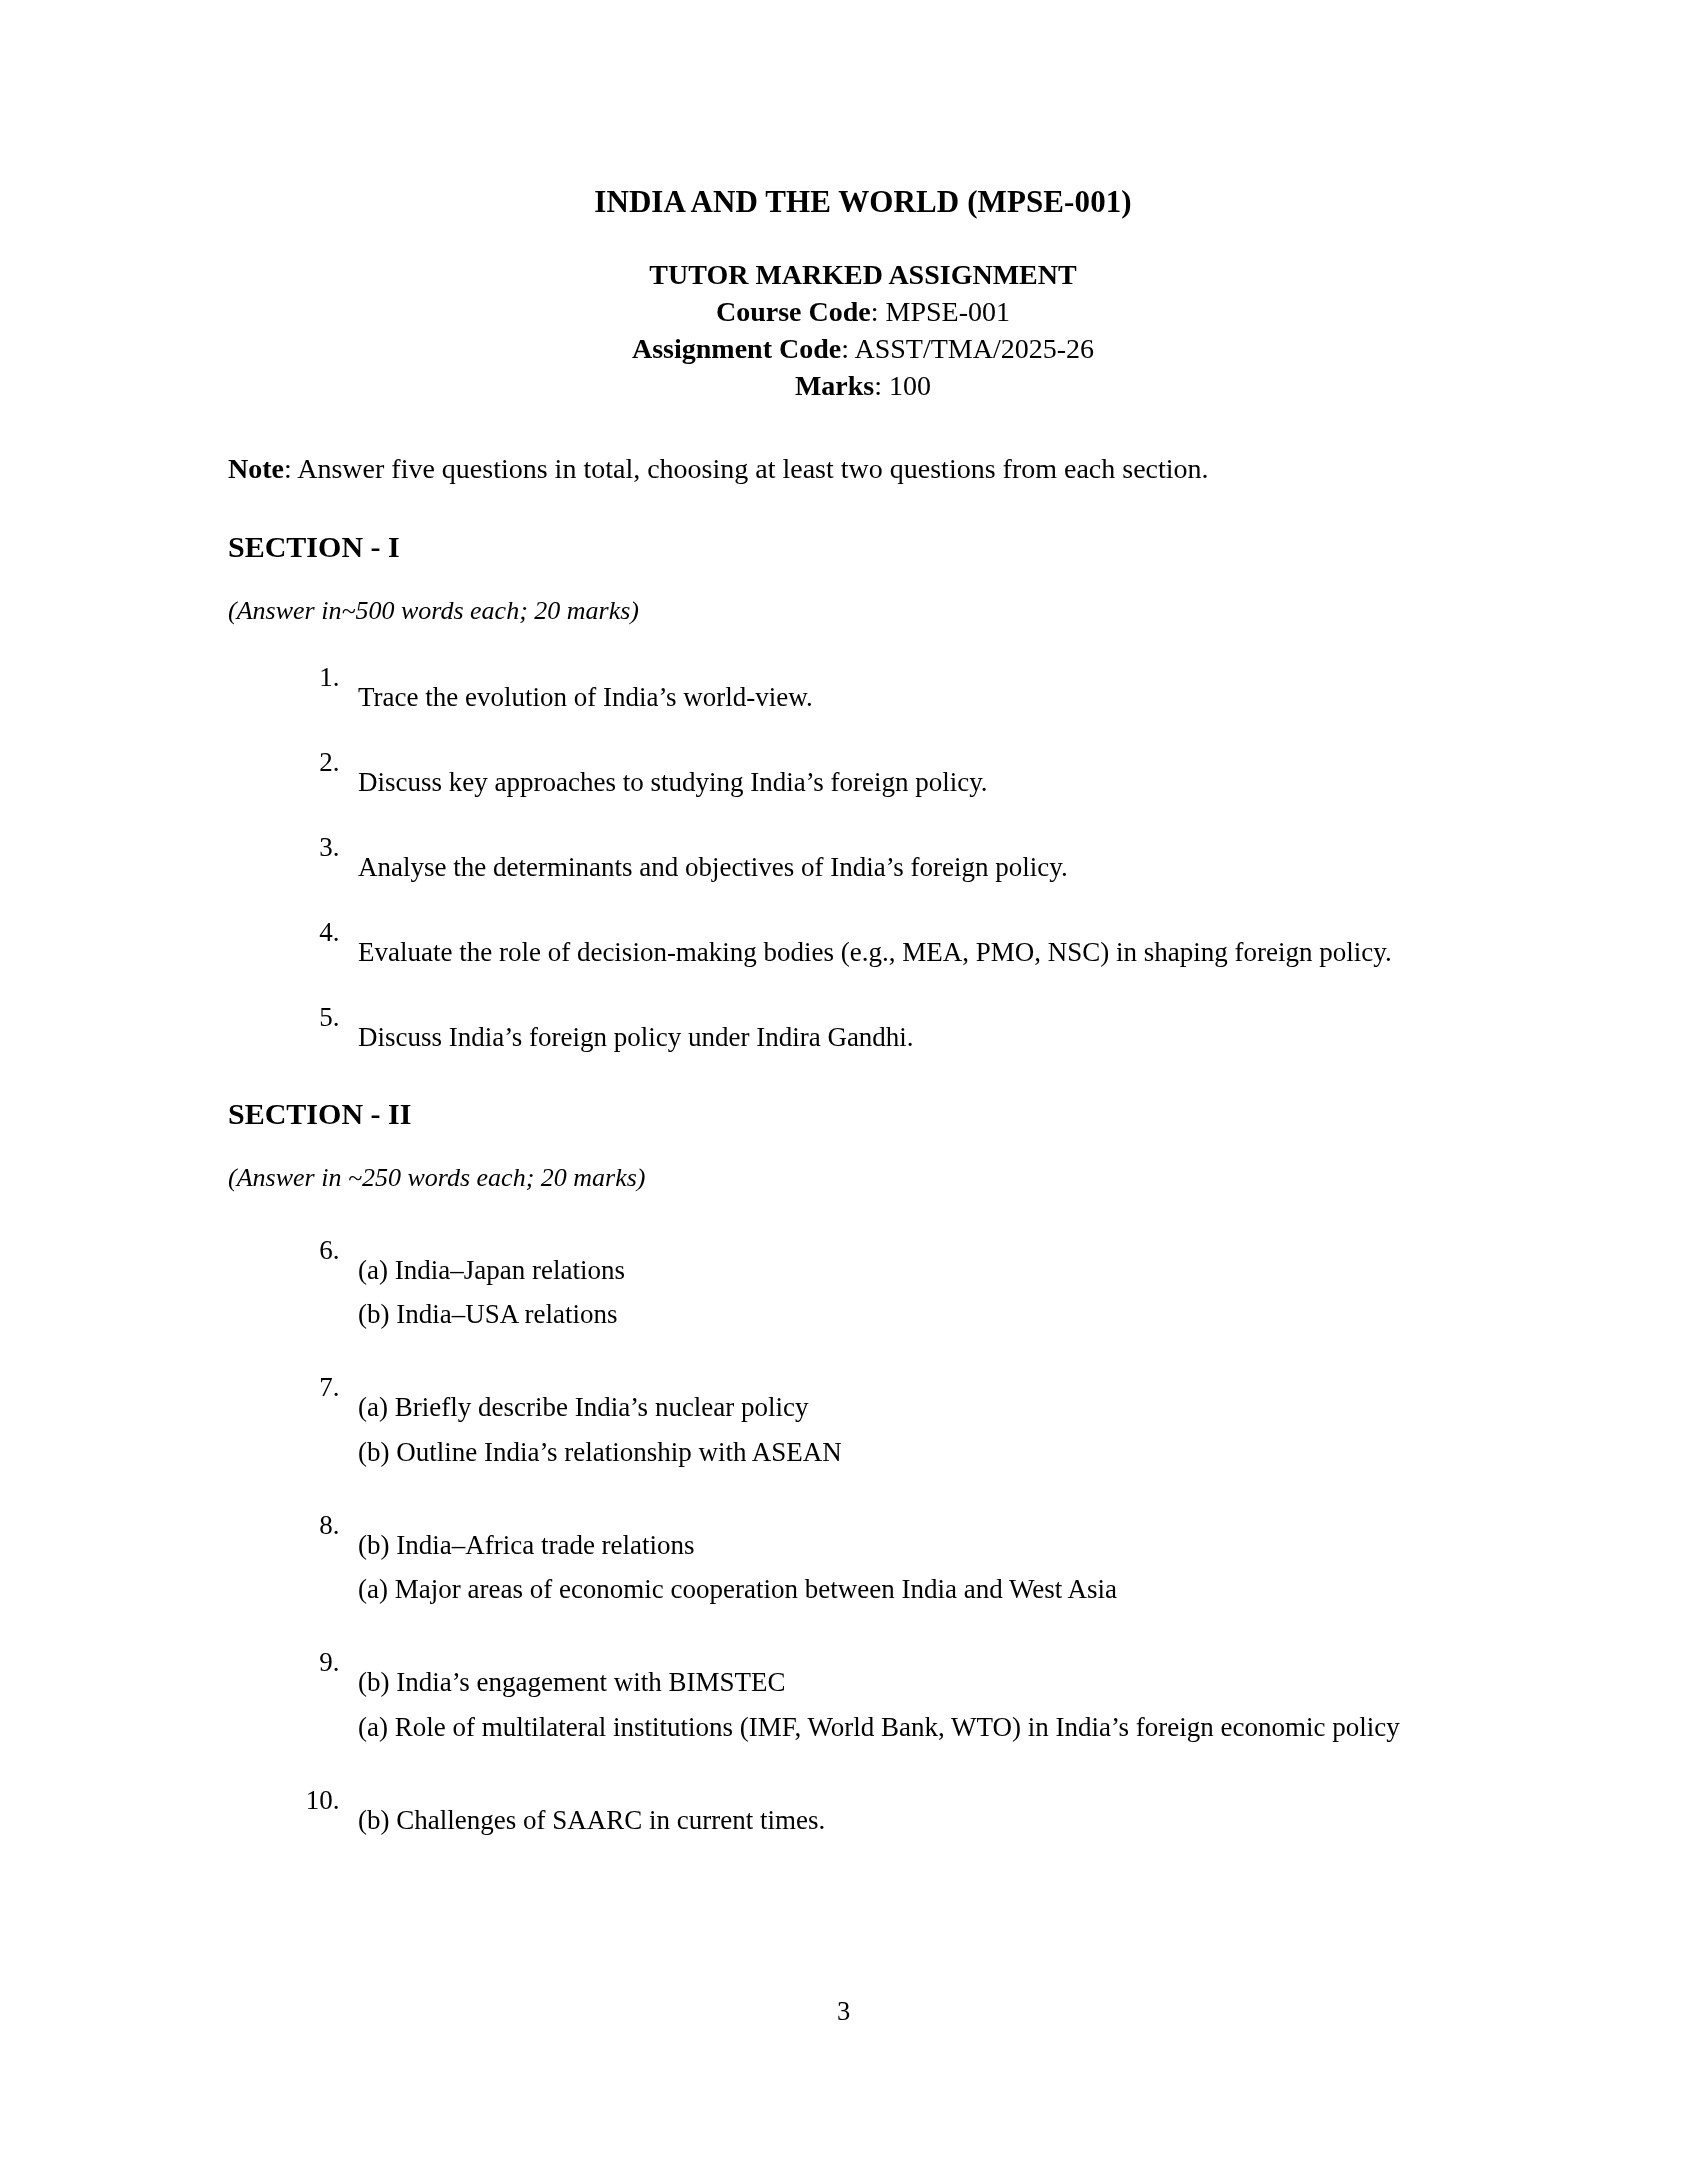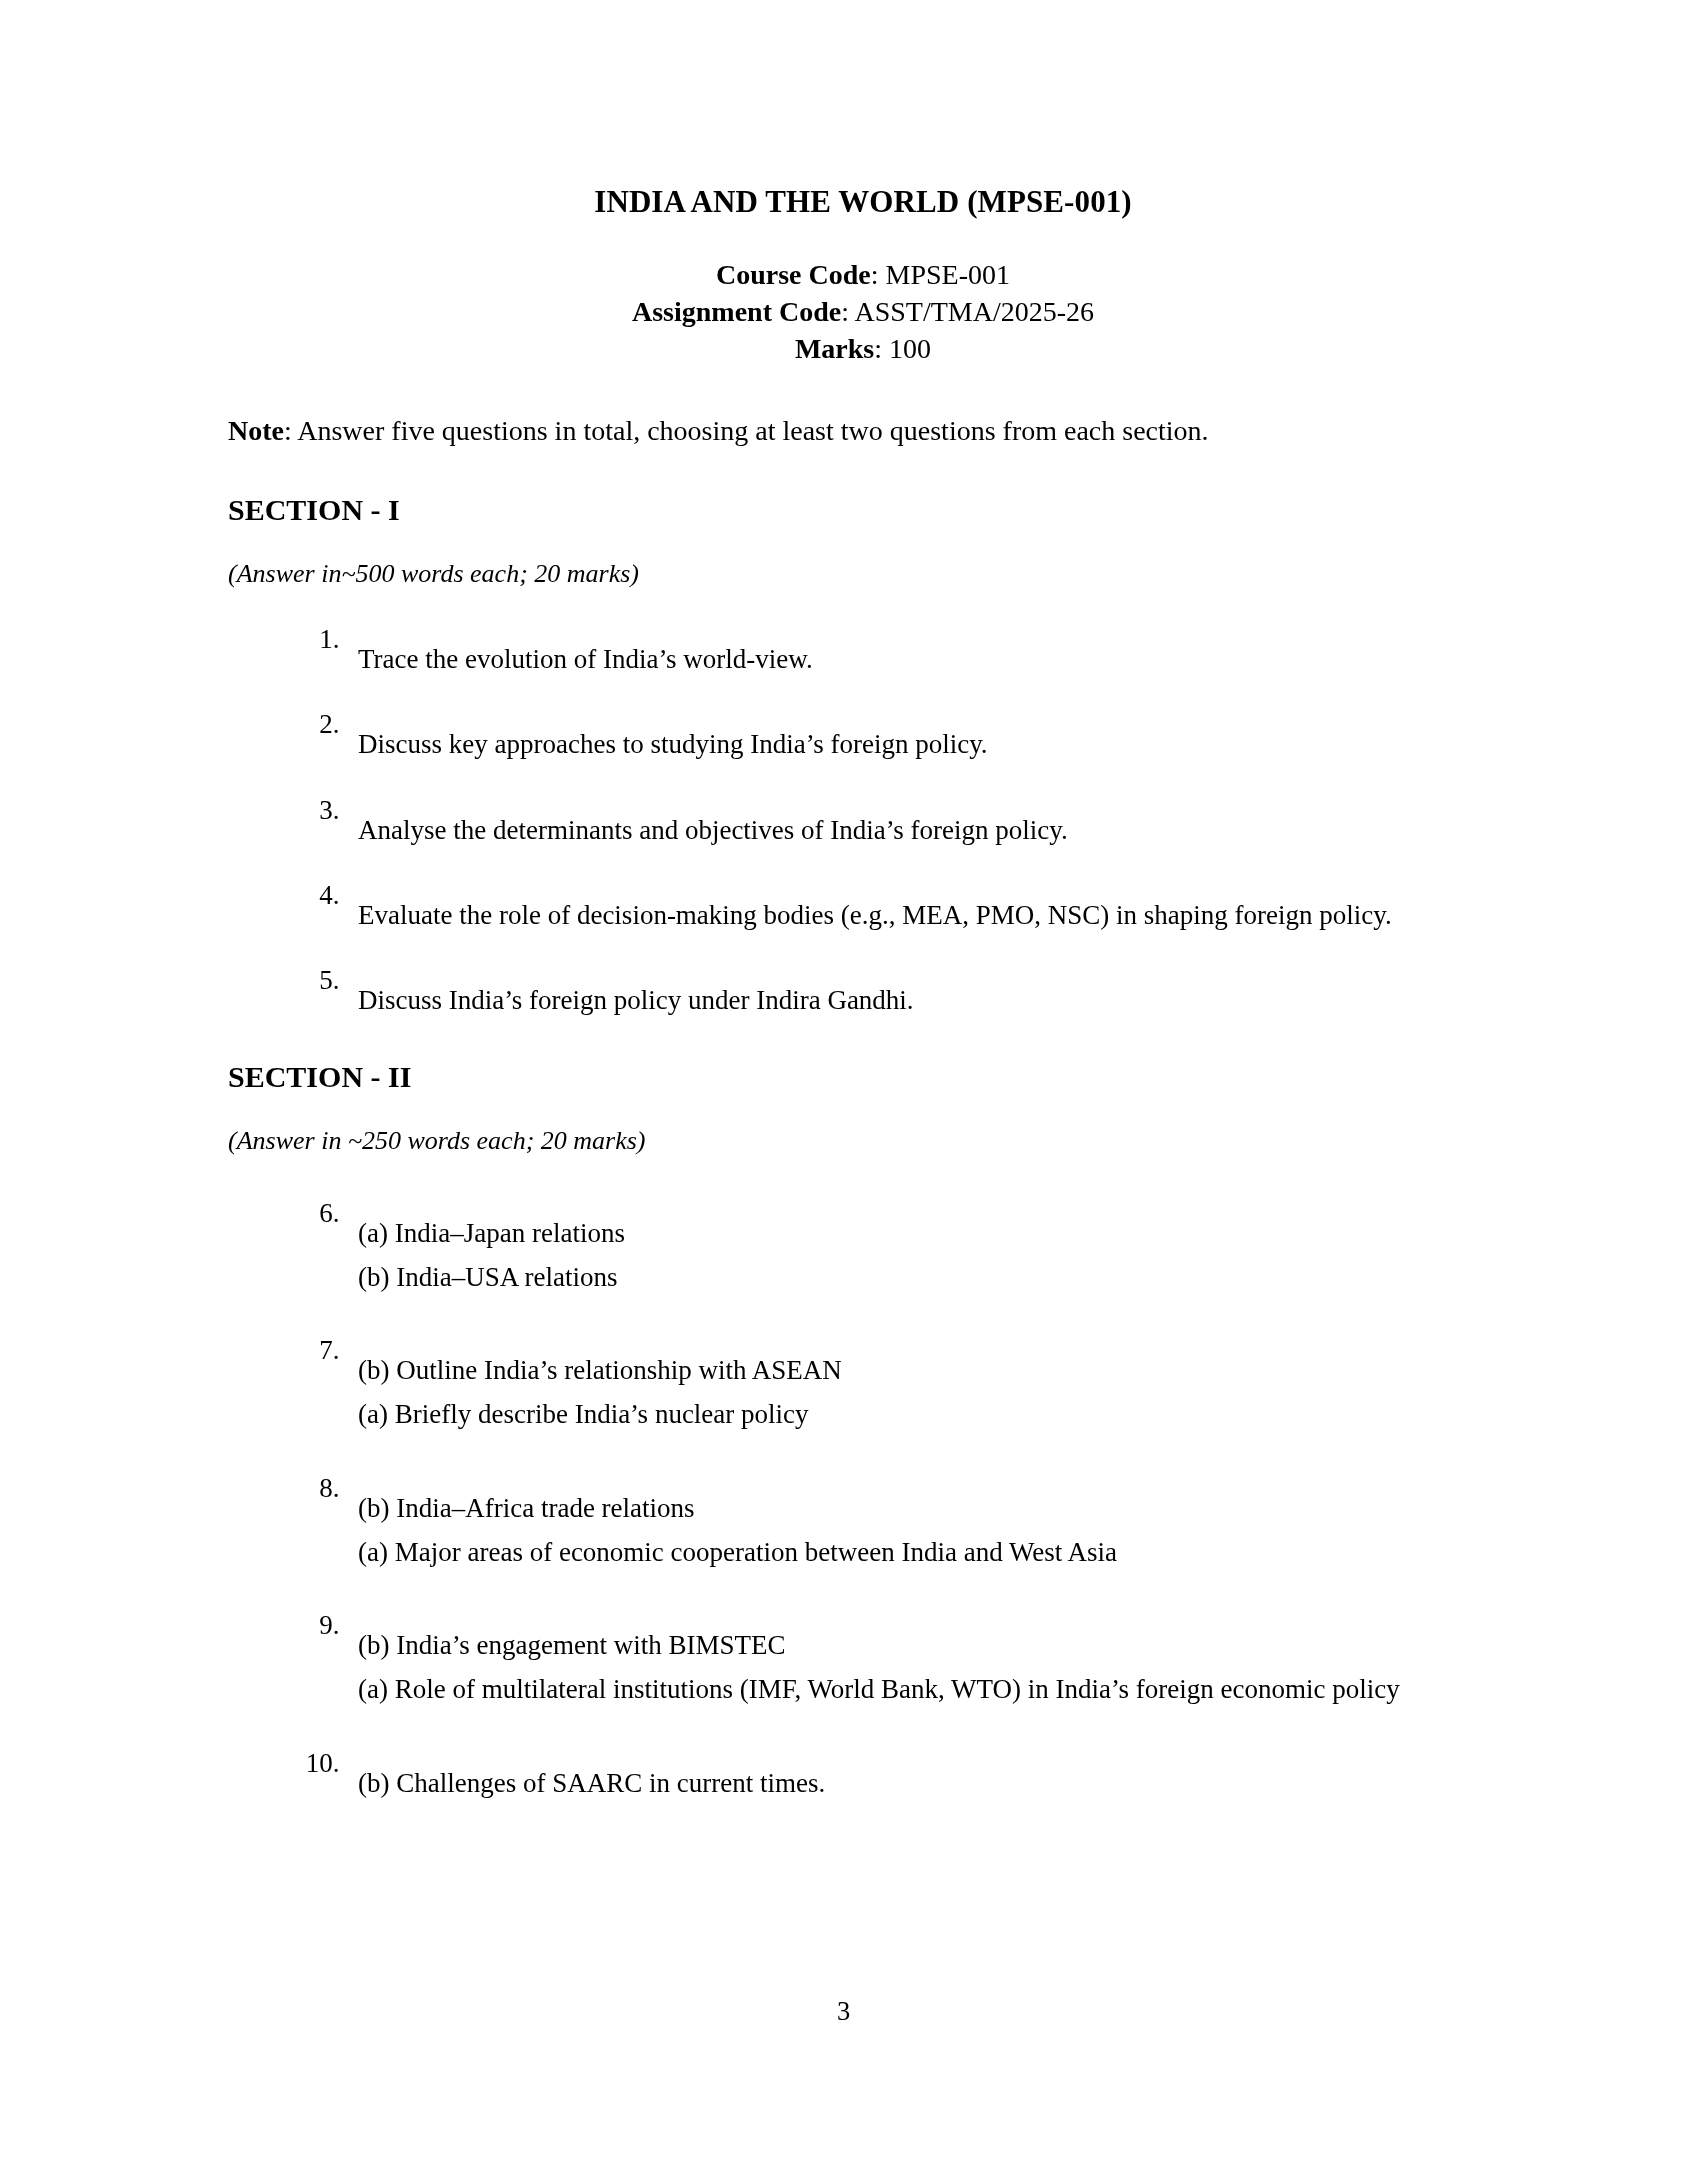--- a/index.html
+++ b/index.html
@@ -126,20 +126,21 @@
 </style>
 </head>
 <body>
 
 <div class="page">
   <div class="content">
 
     <h1 class="doc-title">INDIA AND THE WORLD (MPSE-001)</h1>
 
     <div class="header-block">
+      <span class="line b">TUTOR MARKED ASSIGNMENT</span>
       <span class="line"><span class="b">Course Code</span><span>: MPSE-001</span></span>
       <span class="line"><span class="b">Assignment Code</span><span>: ASST/TMA/2025-26</span></span>
       <span class="line"><span class="b">Marks</span><span>: 100</span></span>
     </div>
 
     <p class="note"><span class="b">Note</span><span>: Answer five questions in total, choosing at least two questions from each section.</span></p>
 
     <h2 class="section-heading">SECTION - I</h2>
 
     <p class="section-note">(Answer in~500 words each; 20 marks)</p>
@@ -175,22 +176,22 @@
       <li class="qitem first">
         <span class="qnum">6.</span>
         <span class="qbody">
           <span class="sub">(a) India–Japan relations</span>
           <span class="sub">(b) India–USA relations</span>
         </span>
       </li>
       <li class="qitem">
         <span class="qnum">7.</span>
         <span class="qbody">
+          <span class="sub">(a) Briefly describe India’s nuclear policy</span>
           <span class="sub">(b) Outline India’s relationship with ASEAN</span>
-          <span class="sub">(a) Briefly describe India’s nuclear policy</span>
         </span>
       </li>
       <li class="qitem">
         <span class="qnum">8.</span>
         <span class="qbody">
           <span class="sub">(b) India–Africa trade relations</span>
           <span class="sub">(a) Major areas of economic cooperation between India and West Asia</span>
         </span>
       </li>
       <li class="qitem">

